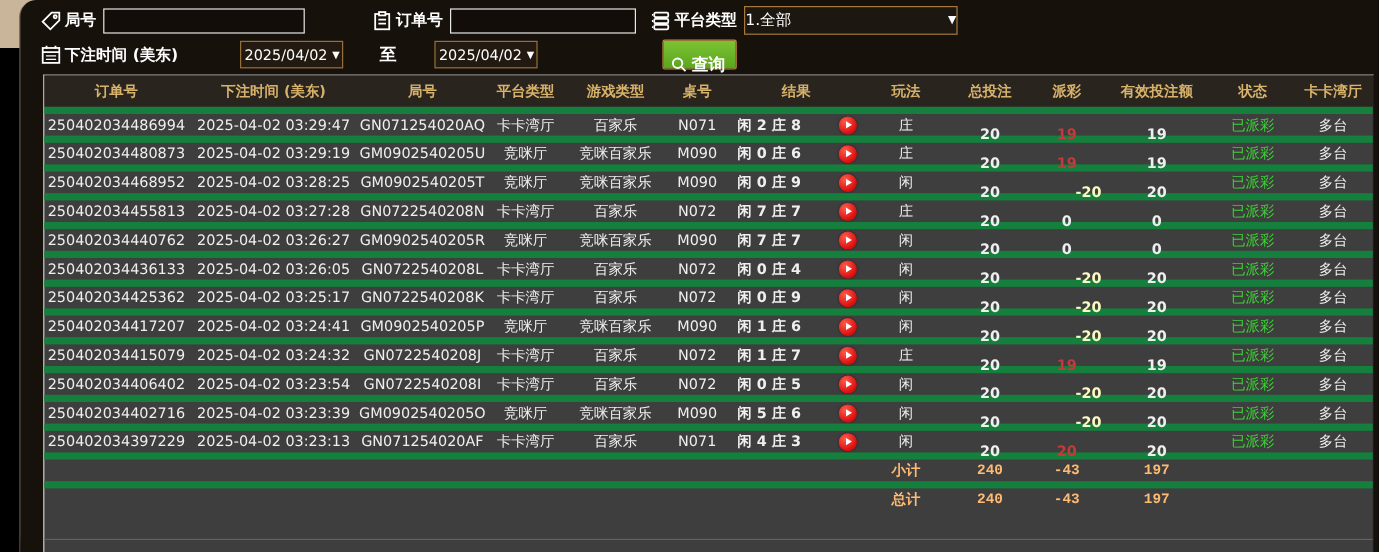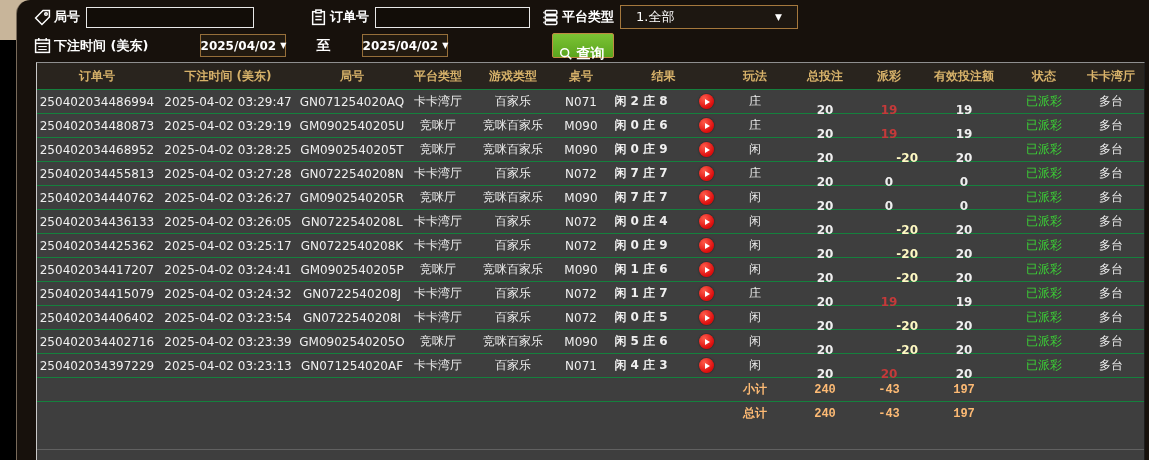--- a/index.html
+++ b/index.html
@@ -17,43 +17,43 @@
   .frow2 { top:33px; height:25px; }
   .flabel { color:#fff; font-weight:bold; font-size:13px; white-space:nowrap; margin:0 6px 0 3px; }
   .ficon { width:17px; height:17px; flex:0 0 auto; }
   .ficon svg { width:17px; height:17px; display:block; }
   .txt-input { height:21px; background:#120d08; border:1px solid #e8e8e8; color:#fff;
                font-size:12px; padding:0 4px; outline:none; }
   .in-round { width:168px; margin-right:56px; }
   .in-order { width:155px; margin-right:6px; }
   .selbox { width:178px; height:24px; background:#1d1711; border:1px solid #a5783d;
             color:#fff; font-size:13px; display:flex; align-items:center;
-            padding:0 15px; cursor:pointer; }
+            padding:0 0; cursor:pointer; }
   .selbox .arrow { margin-left:auto; font-size:9px; color:#fff; }
   .datebox { width:86px; height:23px; background:#221a10; border:1px solid #966f3a;
-             color:#fff; font-size:12px; font-weight:bold; display:flex;
+             color:#fff; font-size:12px; font-weight:normal; display:flex;
              align-items:center; justify-content:center; gap:4px; cursor:pointer; }
   .datebox .arrow { font-size:8px; }
   .to-label { color:#fff; font-weight:bold; font-size:14px; margin:0 32px 0 30px; }
   .gap-bettime { width:46px; }
   .query-btn { margin-left:104px; height:25px; padding:16px 9px 0 6px;
                background:linear-gradient(#7cc334,#5ba51e); border:1px solid #c08a43;
                color:#fff; font-size:14px; font-weight:bold; display:flex;
                align-items:center; gap:3px; cursor:pointer; border-radius:2px; }
   .query-btn svg { width:14px; height:14px; }
   
   .table { position:absolute; left:19px; top:62px; right:4px; bottom:0;
            background:#3e3e3e; border-left:1px solid #c9c9c9; border-top:1px solid #8f8f8f;
            border-right:1px solid #1d1d1d; }
   .thead, .trow { display:grid;
       grid-template-columns:120px 142px 106px 66px 84px 52px 113px 70px 70px 58px 92px 68px 1fr;
       align-items:center; }
   .thead { height:26px; background:#29241e; color:#d7b26a; font-weight:bold; font-size:12px; }
   .thead .th { text-align:center; overflow:hidden; white-space:nowrap; }
-  .trow { height:24px; border-top:1px solid #15803d; color:#efefef; font-size:12px; }
+  .trow { height:24px; border-top:6px solid #15803d; color:#efefef; font-size:12px; }
   .td { text-align:center; overflow:hidden; white-space:nowrap; }
   .c-result { display:flex; align-items:center; }
   .result-text { flex:0 0 68px; text-align:center;font-weight:bold; }
   .play-btn { width:15px; height:15px; border-radius:50%; margin-left:24px;
               background:radial-gradient(circle at 35% 30%, #ff5a4a, #dc0c0c 70%);
               display:flex; align-items:center; justify-content:center; cursor:pointer;
               box-shadow:0 0 2px rgba(0,0,0,.6); }
   .play-tri { width:0; height:0; border-left:5px solid #fff; margin-left:2px;
               border-top:3.5px solid transparent; border-bottom:3.5px solid transparent; }
   .num { font-weight:bold;margin-top:16px; }

